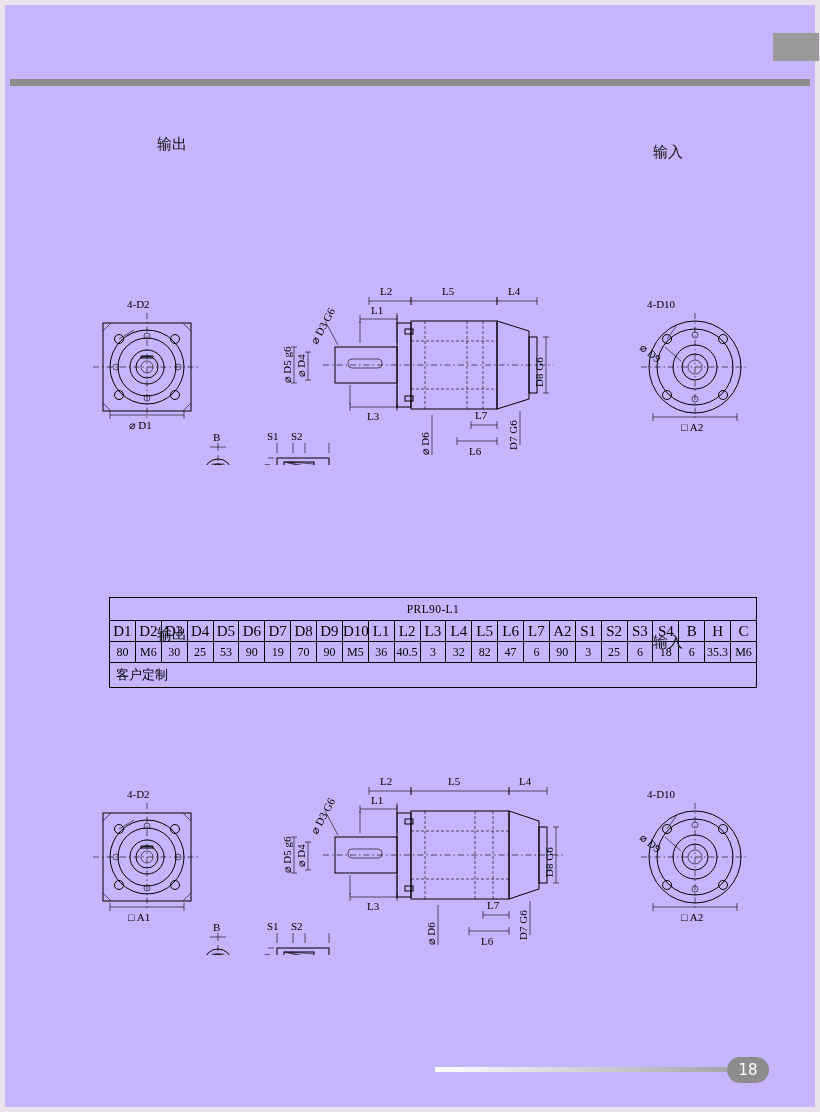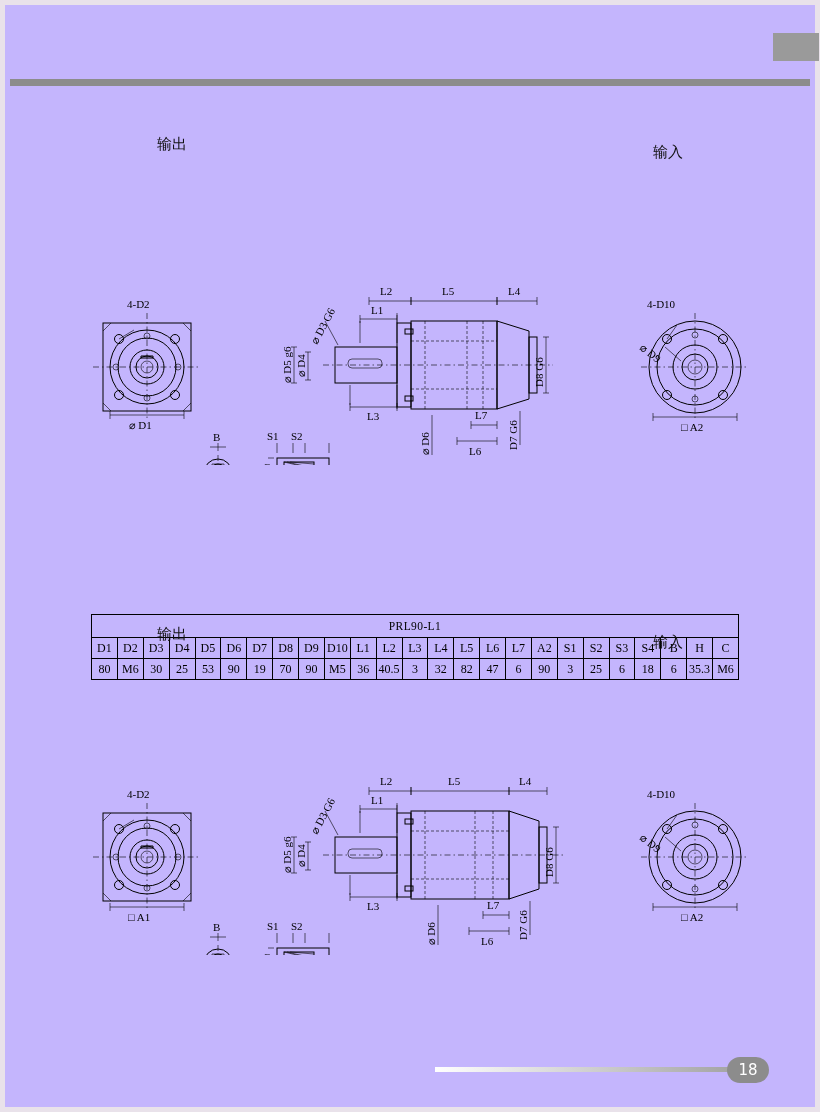--- a/index.html
+++ b/index.html
@@ -43,38 +43,38 @@
 
   svg{display:block;}
   .ln{stroke:#000;fill:none;stroke-width:1;}
   .ln-thin{stroke:#000;fill:none;stroke-width:0.6;}
   .ln-dash{stroke:#000;fill:none;stroke-width:0.6;stroke-dasharray:6 3 1.5 3;}
   .ln-hid{stroke:#000;fill:none;stroke-width:0.6;stroke-dasharray:3 2;}
   .txt{font-family:"Liberation Serif", serif;font-size:11px;fill:#000;}
 
   
   .table-wrap{position:absolute;left:86px;width:648px;}
-  .t1{top:499px;}
+  .t1{top:482px;margin-left:18px;}
   table.spec{
     border-collapse:collapse;width:648px;
     font-family:"Liberation Serif", serif;
     table-layout:fixed;
   }
   table.spec td,table.spec th{
     border:1px solid #000;
     text-align:center;
     font-size:12px;
     height:20px;
     padding:0;
     font-weight:normal;
   }
   table.spec .title-row td{
     font-size:11.5px;height:22px;letter-spacing:.4px;
   }
-  table.spec .hdr td{font-size:12px;}
+  table.spec .hdr td{font-size:15px;}
   table.spec .custom td{
     text-align:left;padding-left:6px;height:24px;font-size:13px;
     font-family:"DejaVu Sans", sans-serif;
   }
   
   .footer-bar{
     position:absolute;left:430px;top:1062px;width:330px;height:5px;
     background:linear-gradient(to right,#ffffff,#9a9a9a);
   }
   .page-badge{
@@ -301,20 +301,23 @@
             <td>6</td>
             <td>90</td>
             <td>3</td>
             <td>25</td>
             <td>6</td>
             <td>18</td>
             <td>6</td>
             <td>35.3</td>
             <td>M6</td>
           </tr>
+          <tr class="custom">
+              <td colspan="25">客户定制</td>
+            </tr>
         </tbody>
       </table>
     </div>
   </div>
 
   <div class="block blk2">
 
     <div class="label-out">输出</div>
     <div class="label-in">输入</div>
 

